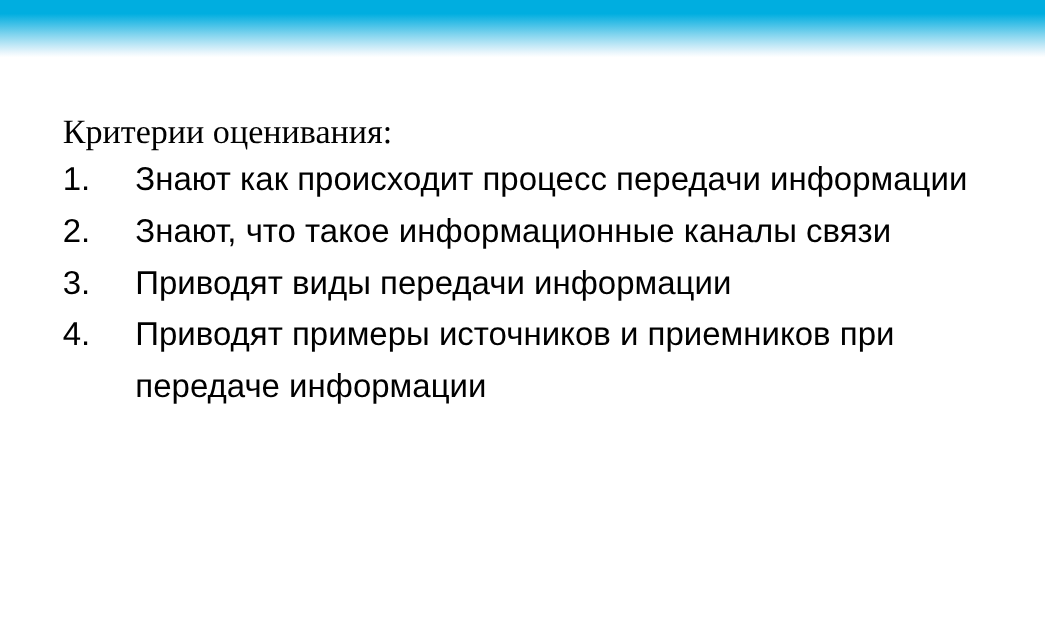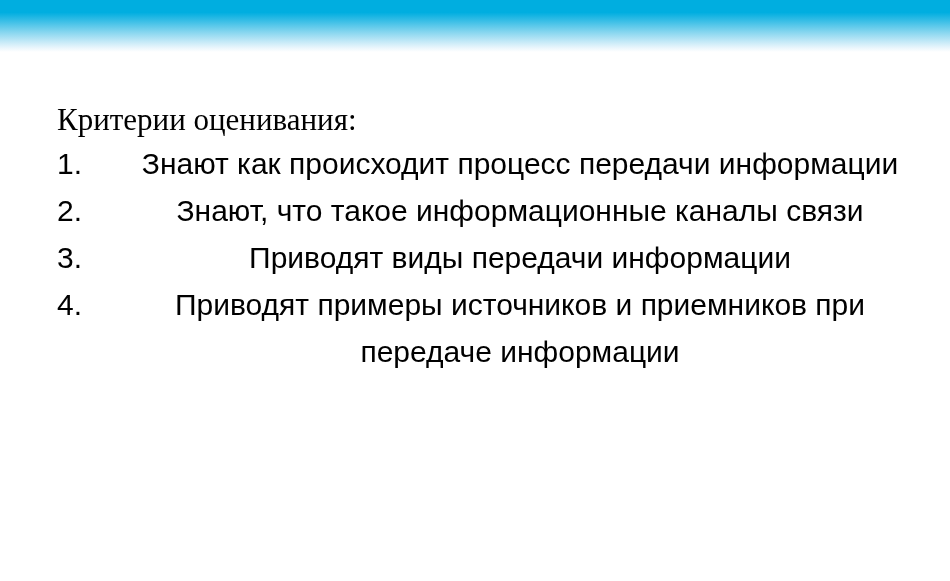--- a/index.html
+++ b/index.html
@@ -63,21 +63,20 @@
     position: absolute;
     left: 0;
     top: 0;
     font-family: "Liberation Sans", "DejaVu Sans", sans-serif;
     font-size: 30px;
     line-height: 47px;
     color: #000000;
   }
   .item-text {
     display: block;
-    text-align: center;
   }
 </style>
 </head>
 <body>
 
 <div id="slide">
 
   <div id="top-band"></div>
 
   <div id="content">

